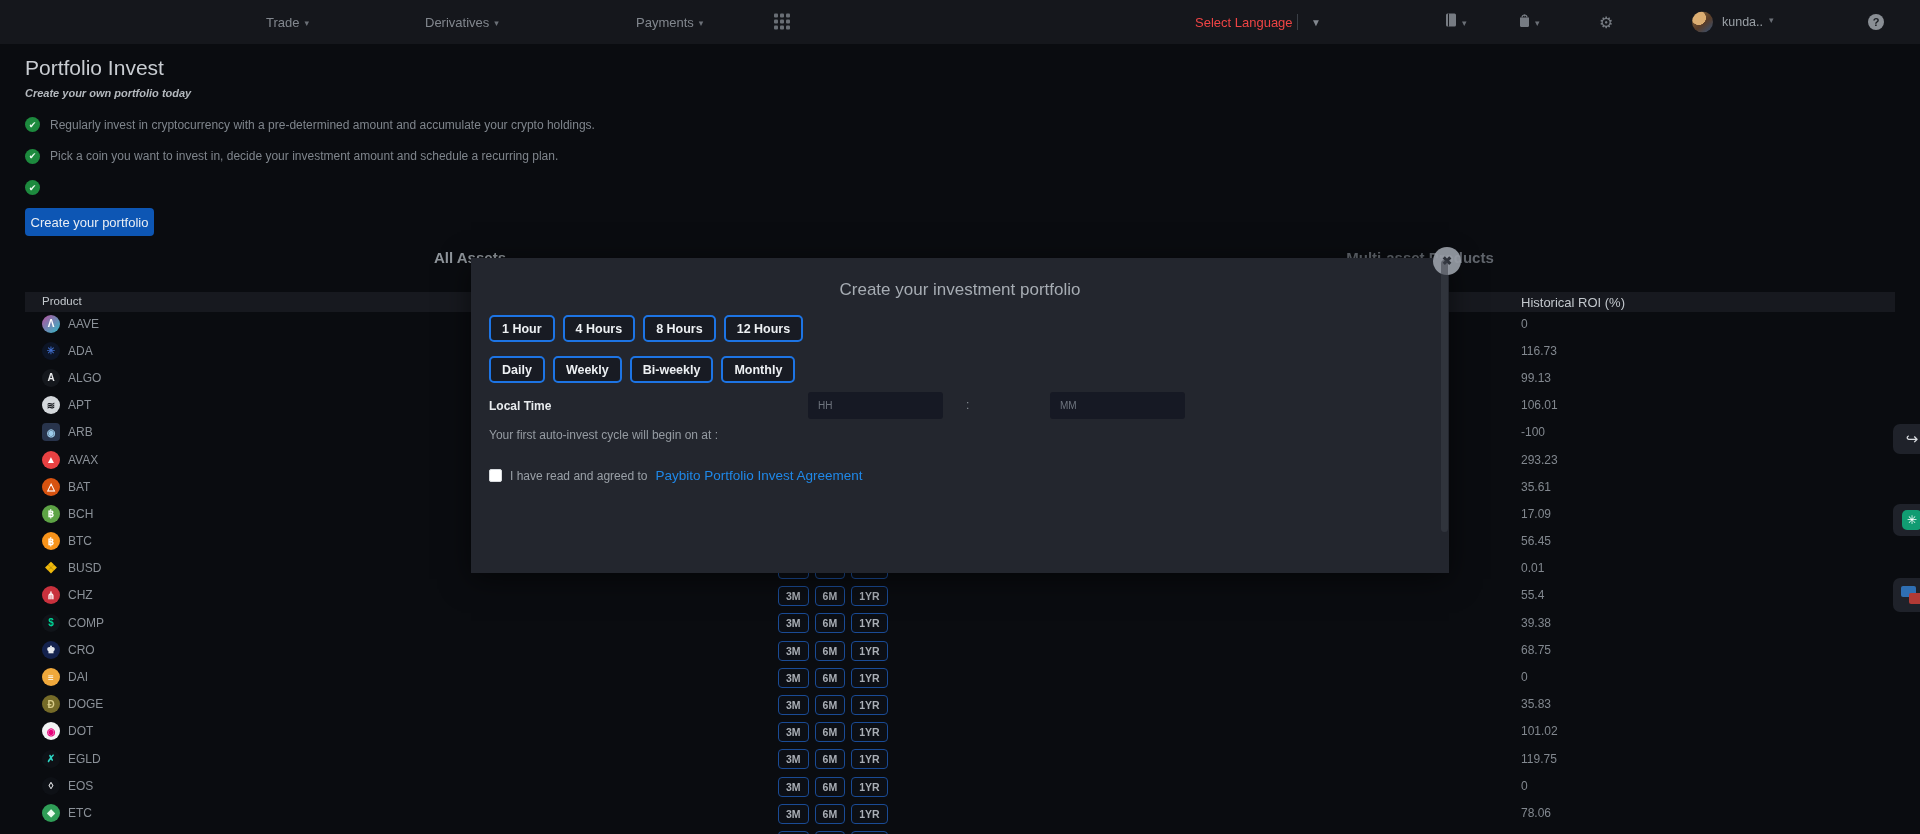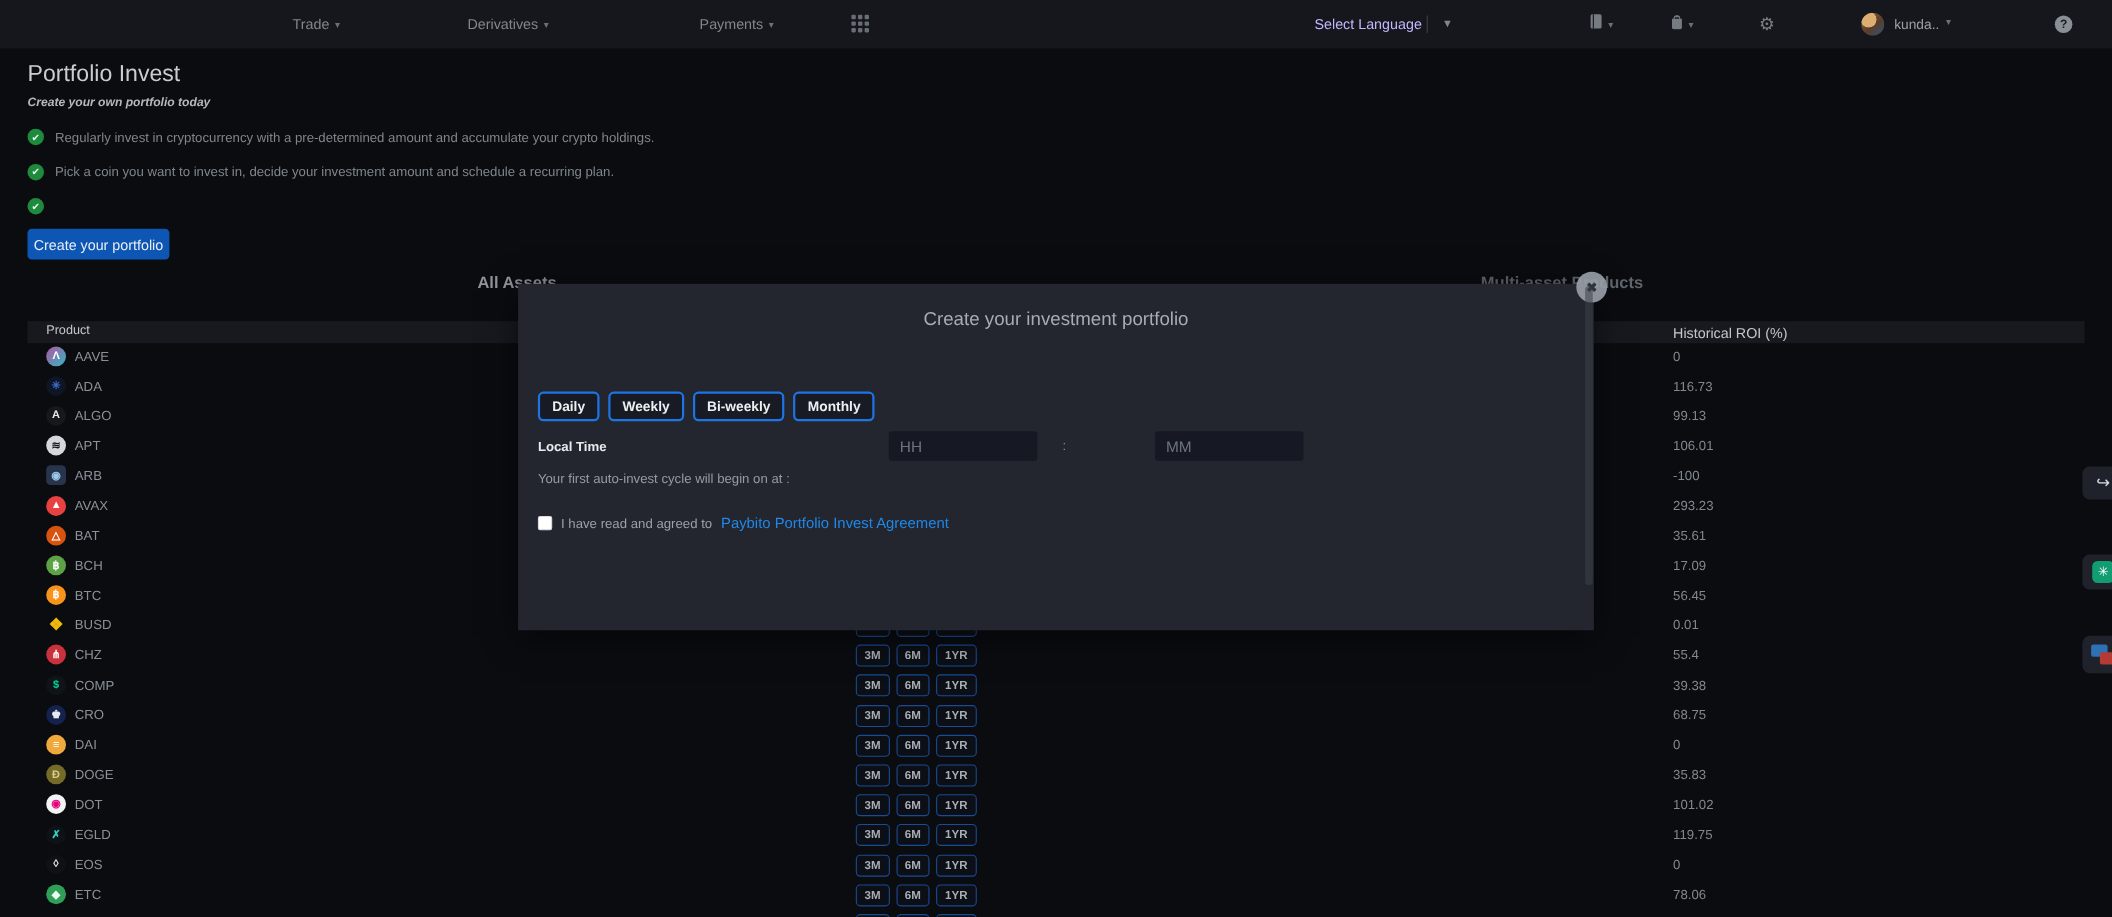--- a/index.html
+++ b/index.html
@@ -14,21 +14,21 @@
   .nav-label { font-size:13px; color:#82878e; }
   .nav-caret { font-size:9px; color:#6b7077; }
   #nav-items { display:contents; }
   #nav-items .nav-item { position:absolute; top:50%; transform:translateY(-50%); }
   #nav-items .nav-item:nth-child(1){ left:266px; }
   #nav-items .nav-item:nth-child(2){ left:425px; }
   #nav-items .nav-item:nth-child(3){ left:636px; }
   .grid-icon { left:774px; width:17px; height:17px; display:grid;
     grid-template-columns:repeat(3,4px); grid-template-rows:repeat(3,4px); gap:2px; cursor:pointer; }
   .grid-icon i { background:#696e75; border-radius:1px; }
-  .lang { left:1195px; font-size:13px; color:#c4b5fd; cursor:pointer; }
+  .lang { left:1195px; font-size:13px; color:#ef4444; cursor:pointer; }
   .nav-divider { left:1297px; width:1px; height:16px; background:#3a3f46; }
   .lang-caret { left:1311px; font-size:10px; color:#82878e; cursor:pointer; }
   .ic-group { display:flex; align-items:center; gap:4px; cursor:pointer; }
   .ig-wallet { left:1445px; } .ig-bag { left:1518px; }
   .gear { left:1599px; font-size:16px; color:#787d84; cursor:pointer; }
   .avatar { left:1692px; width:21px; height:21px; border-radius:50%;
     background: radial-gradient(circle at 32% 30%, #dcae72 0 34%, rgba(0,0,0,0) 36%),
                 linear-gradient(140deg,#8a6a3f,#5a3d28 55%,#32527a); }
   .user { left:1722px; display:flex; align-items:flex-start; gap:6px; cursor:pointer; }
   .user-name { font-size:12.5px; color:#9aa0a6; }
@@ -80,21 +80,21 @@
   .modal-title { position:absolute; left:0; top:22px; width:100%; text-align:center;
     font-size:17px; color:#a6acb3; }
   .opt-row { position:absolute; left:18px; display:flex; gap:8px; }
   #hour-row { top:57px; } #freq-row { top:98px; }
   .opt-btn { height:27px; padding:0 11px; background:#181b23; border:2px solid #1d74e4;
     border-radius:5px; color:#edf0f3; font-size:12.5px; font-weight:bold;
     font-family:inherit; cursor:pointer; }
   .lt-label { position:absolute; left:18px; top:141px; font-size:12px; font-weight:bold;
     color:#e8ebee; }
   .time-input { position:absolute; top:134px; width:135px; height:27px; background:#161924;
-    border:none; border-radius:3px; color:#c0c5ca; font-size:14px; padding:0 10px;
+    border:none; border-radius:3px; color:#c0c5ca; font-size:10px; padding:0 10px;
     font-family:inherit; }
   .time-input::placeholder { color:#6e747e; }
   #hh { left:337px; } #mm { left:579px; }
   .colon { position:absolute; left:495px; top:140px; font-size:12px; color:#878d95; }
   .cycle-note { position:absolute; left:18px; top:170px; font-size:12px; color:#959ba2; }
   .agree-row { position:absolute; left:18px; top:210px; display:flex; align-items:center; gap:8px; }
   .agree-check { appearance:none; width:13px; height:13px; background:#ffffff;
     border-radius:2px; border:1px solid #d8dbdf; cursor:pointer; }
   .agree-txt { font-size:12px; color:#9aa0a7; }
   .agree-link { font-size:13.5px; color:#1f88e8; cursor:pointer; }
@@ -395,20 +395,26 @@
           <button class="term-btn">3M</button>
           <button class="term-btn">6M</button>
           <button class="term-btn">1YR</button>
         </div>
         <span class="roi">78.06</span>
       </div>
     </div>
 
   <div class="modal">
     <div class="modal-title">Create your investment portfolio</div>
+    <div id="hour-row" class="opt-row">
+        <button class="opt-btn">1 Hour</button>
+        <button class="opt-btn">4 Hours</button>
+        <button class="opt-btn">8 Hours</button>
+        <button class="opt-btn">12 Hours</button>
+      </div>
     <div id="freq-row" class="opt-row">
         <button class="opt-btn">Daily</button>
         <button class="opt-btn">Weekly</button>
         <button class="opt-btn">Bi-weekly</button>
         <button class="opt-btn">Monthly</button>
       </div>
     <span class="lt-label">Local Time</span>
     <input id="hh" class="time-input" placeholder="HH" style="">
     <span class="colon">:</span>
     <input id="mm" class="time-input" placeholder="MM" style="">

